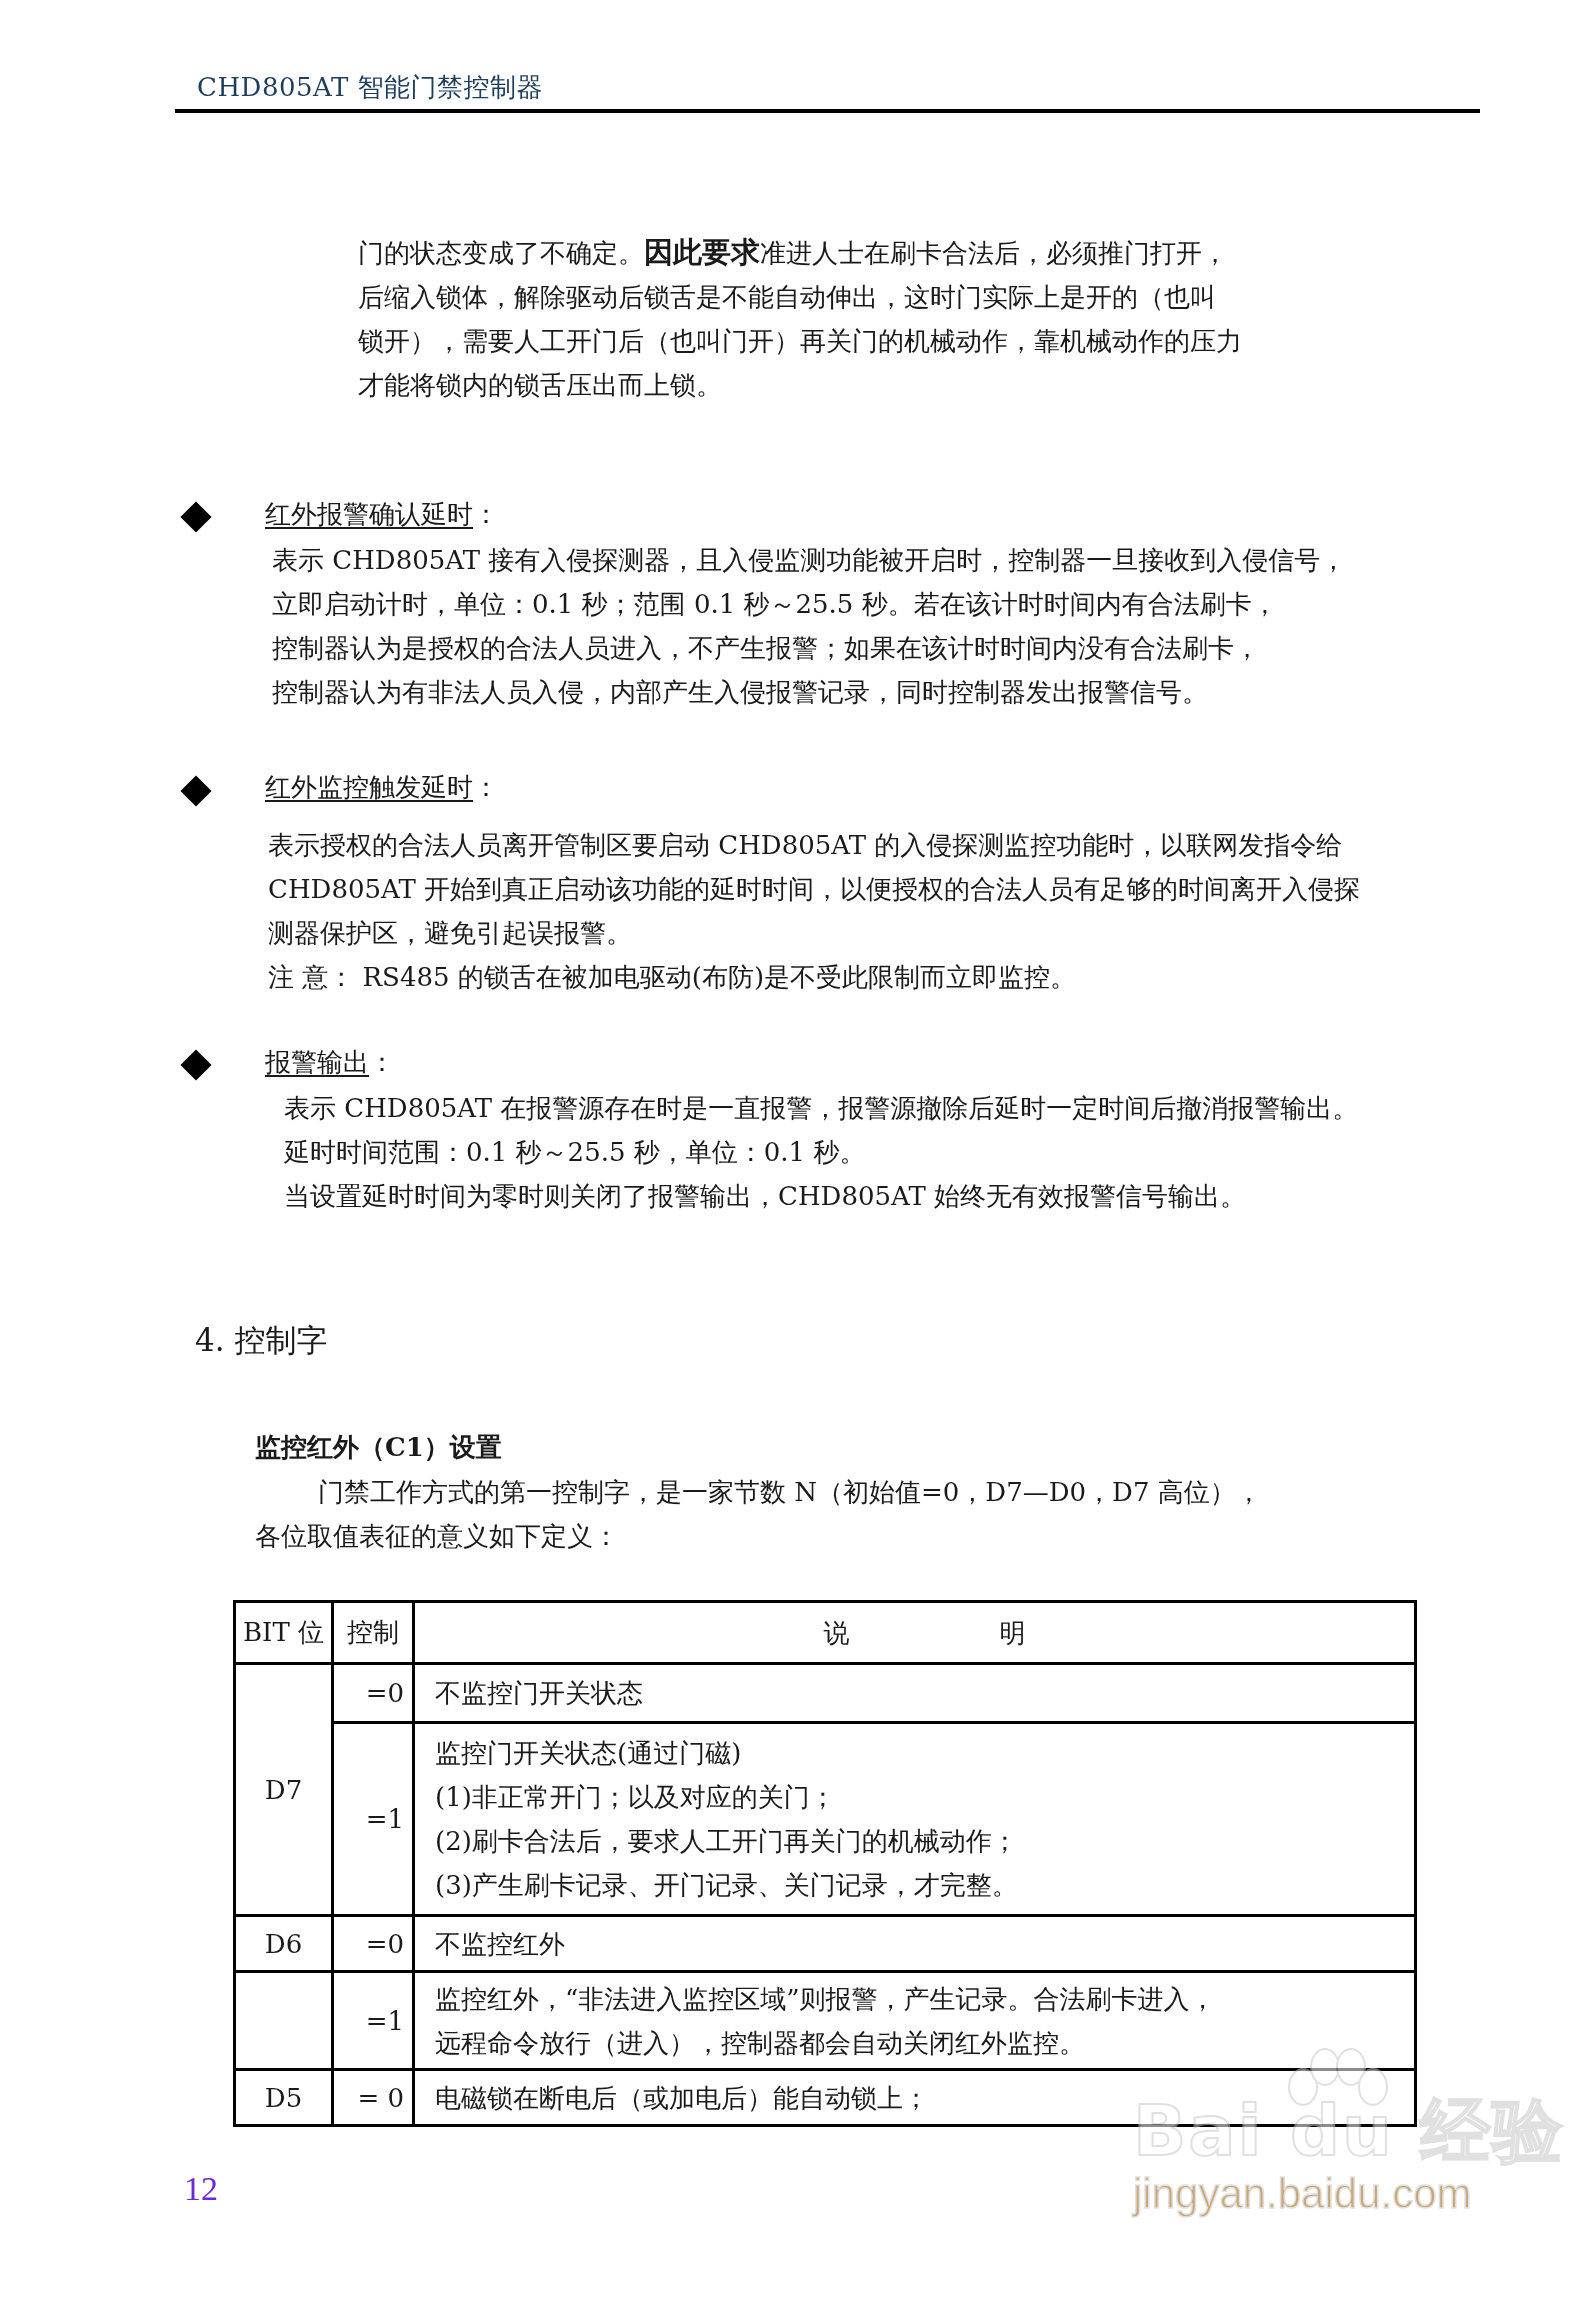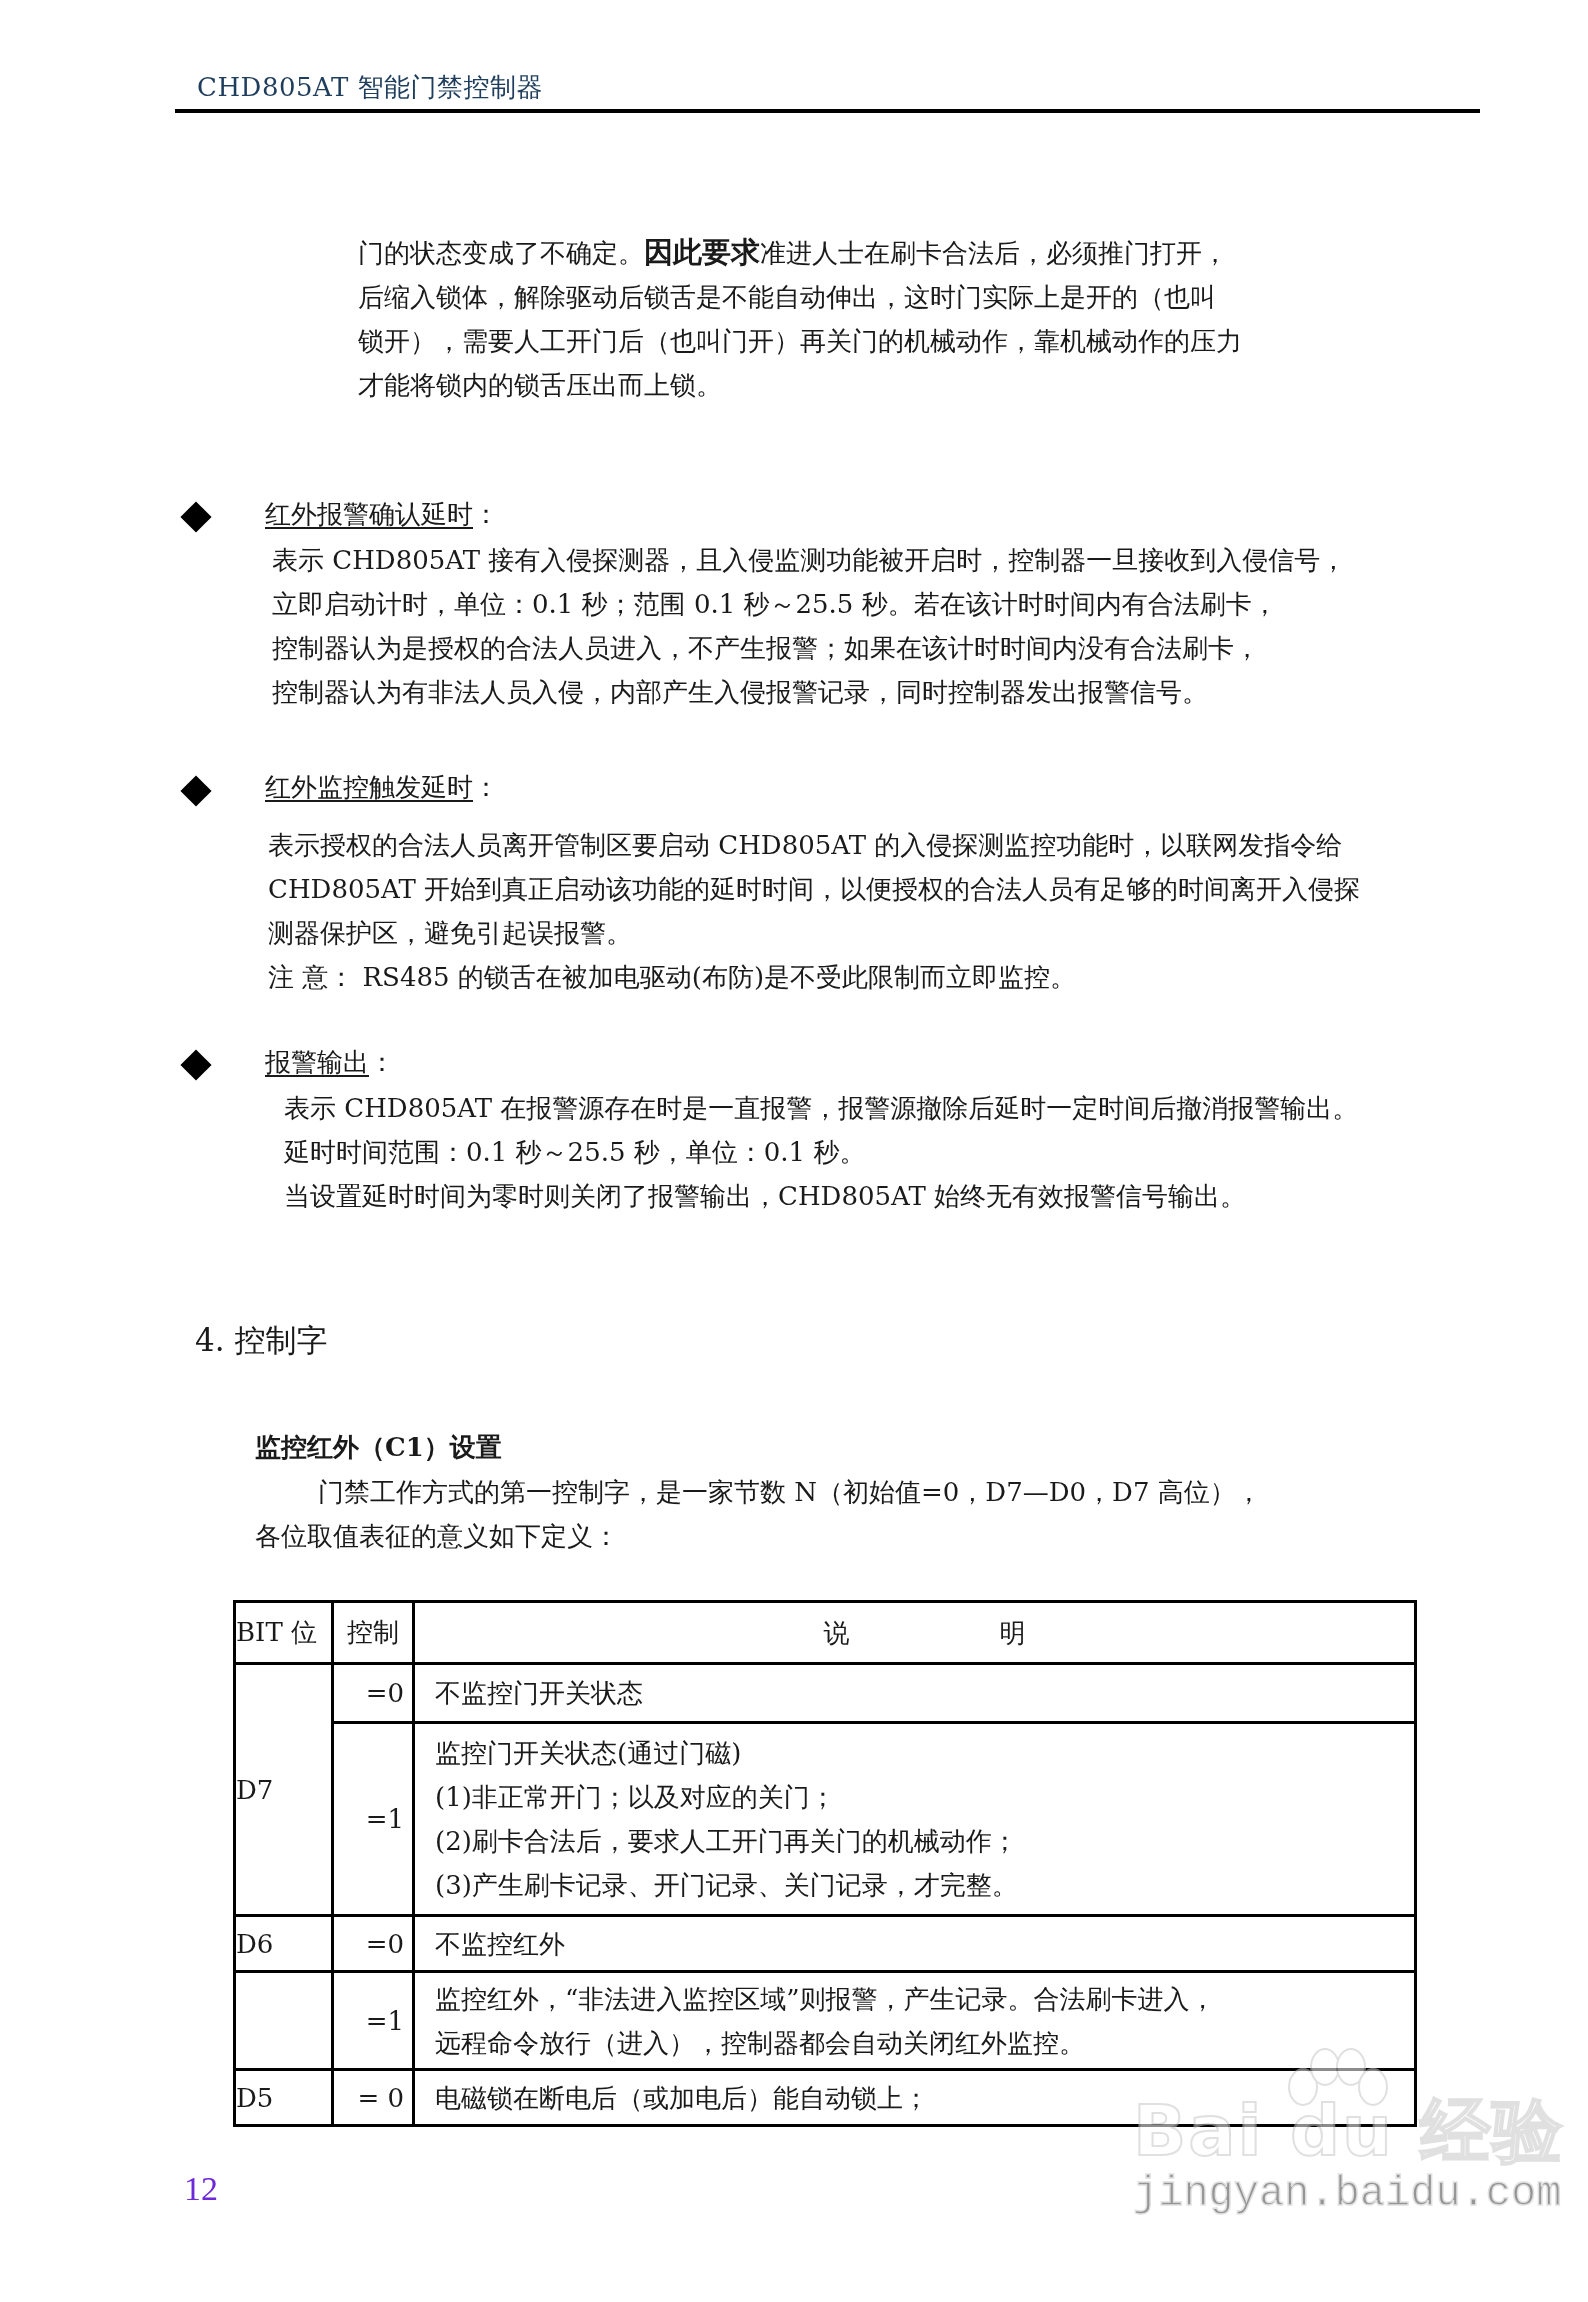--- a/index.html
+++ b/index.html
@@ -12,32 +12,32 @@
   .p .line { display:block; white-space:nowrap; }
   .bold-inline { font-family:"DejaVu Sans","Liberation Sans",sans-serif; font-weight:bold; font-size:29px; }
   .bullet { width:22px; height:22px; background:#000; transform:rotate(45deg); }
   .bullet-heading { font-size:26px; }
   .bullet-heading .u { text-decoration:underline; text-underline-offset:4px; text-decoration-thickness:2px; }
   .section-title { font-size:31px; }
   .sub-title { font-size:26px; font-weight:bold; }
   table.bits { position:absolute; left:233px; top:1600px; width:1184px; border-collapse:collapse;
                font-size:26px; }
   table.bits td { border:3px solid #000; padding:0 0 0 20px; vertical-align:middle; }
-  table.bits td.c-bit { width:95px; text-align:left; padding:0; }
+  table.bits td.c-bit { width:95px; text-align:center; padding:0; }
   table.bits td.c-ctl { width:70px; text-align:right; padding:0 8px 0 0; }
   table.bits td.c-desc { line-height:44px; }
   table.bits .hdr td { height:56px; }
   .hdr-desc { text-align:center; letter-spacing:0; }
   .hdr-desc span { display:inline-block; margin:0 75px; }
   .page-num { left:184px; top:2170px; font-size:34px; font-family:"Liberation Serif","DejaVu Serif",serif; color:#6d28d9; }
   .watermark { left:1133px; top:2060px; width:360px; height:200px; opacity:0.55; }
   .wm-text-big { position:absolute; left:0; top:25px; font-family:"DejaVu Sans","Liberation Sans",sans-serif;
                  font-size:70px; font-weight:bold; color:#fff; -webkit-text-stroke:2px #c8c8c8; letter-spacing:2px; }
-  .wm-text-small { position:absolute; left:0; top:110px; font-family:Liberation Mono, monospace;
-                   font-size:42px; color:#404040; -webkit-text-stroke:1.5px #c8c8c8; }
+  .wm-text-small { position:absolute; left:0; top:110px; font-family:Liberation Sans, sans-serif;
+                   font-size:42px; color:#a16207; -webkit-text-stroke:1.5px #c8c8c8; }
 </style>
 </head>
 <body>
 
 <div class="abs header-title">CHD805AT 智能门禁控制器</div>
 <div class="abs header-rule"></div>
 
 <div class="abs p" style="left:358px; top:230px;">
   <span class="line"><span>门的状态变成了不确定。</span><span class="bold-inline">因此要求</span><span>准进人士在刷卡合法后，必须推门打开，</span></span>
   <span class="line">后缩入锁体，解除驱动后锁舌是不能自动伸出，这时门实际上是开的（也叫</span>

